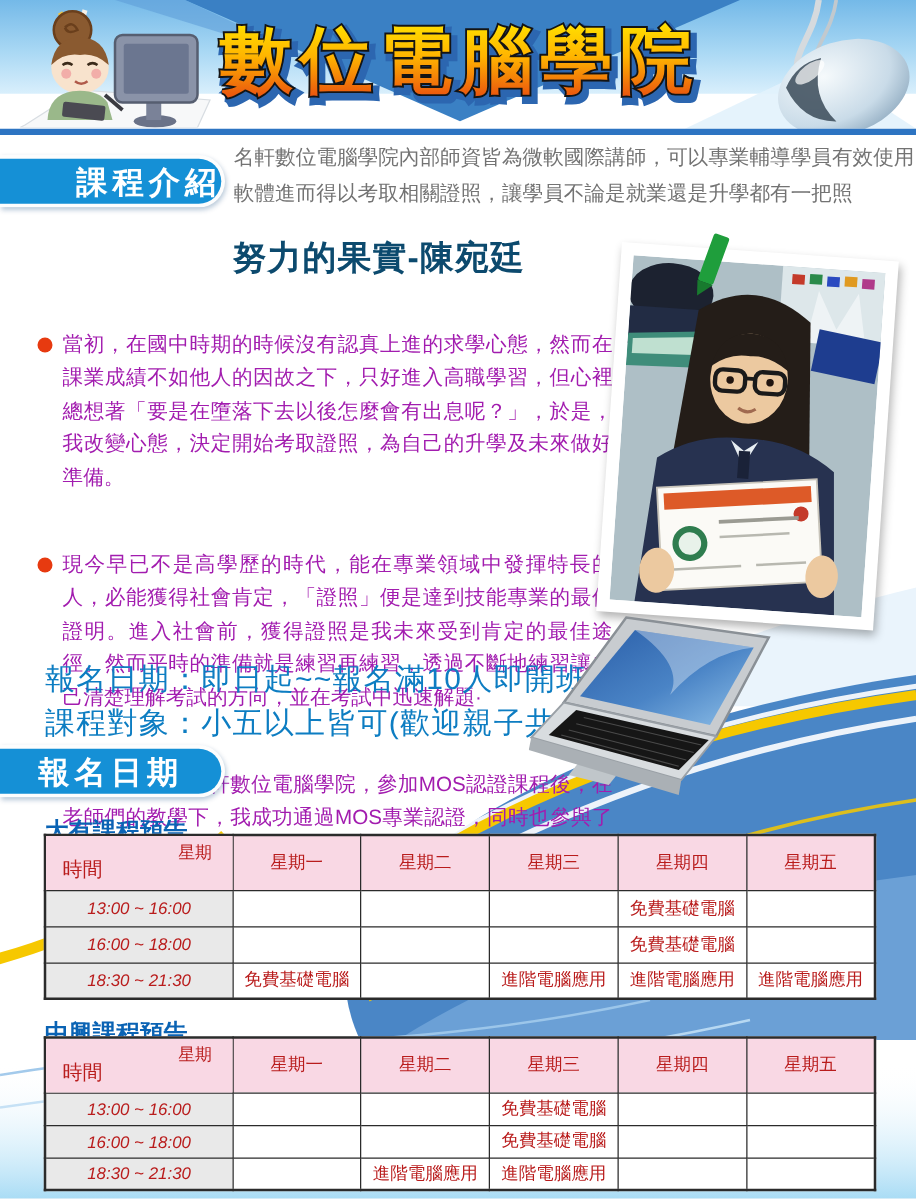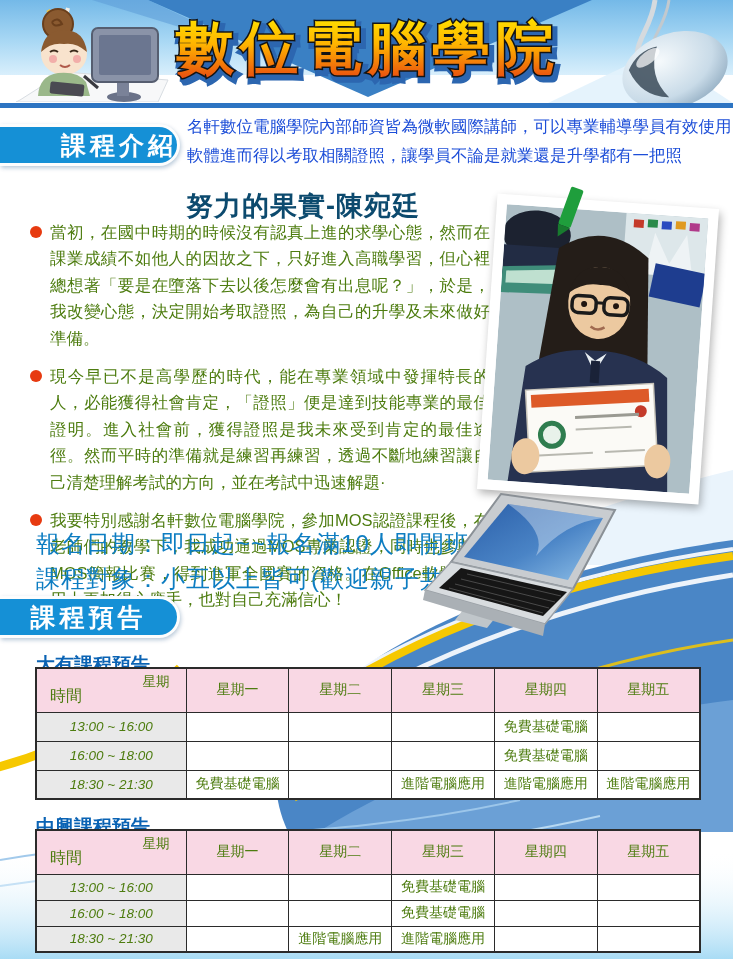--- a/index.html
+++ b/index.html
@@ -22,28 +22,28 @@
   .pill { position:absolute; left:0; width:180px; height:42px; background:#1590d6;
     border:3px solid #fdfdfd; border-left:none; border-radius:0 26px 26px 0;
     color:#fff; font-weight:bold; font-size:25px; letter-spacing:4px;
     display:flex; align-items:center; justify-content:center; z-index:2;
     box-shadow:1px 2px 4px rgba(0,60,120,.28); }
   .pill-intro { top:124px;justify-content:flex-end; }
   .pill-share { top:171px; }
   .pill-preview { top:596px; }
 
   .intro-text { position:absolute; left:187px; top:112px; width:545px; z-index:2;
-    font-size:16.5px; line-height:1.75; color:#1d4ed8; }
+    font-size:16.5px; line-height:1.75; color:#737373; }
   .subtitle { position:absolute; left:186px; top:188px; z-index:2;
     font-size:27px; font-weight:bold; color:#0c4a6e; letter-spacing:1px; }
 
   
   .bullets { position:absolute; left:30px; top:219px; width:460px; z-index:2; }
   .bullet { position:relative; padding-left:20px; margin-bottom:12px;
-    font-size:16.5px; line-height:1.6; color:#4d7c0f; text-align:justify; }
+    font-size:16.5px; line-height:1.6; color:#a21caf; text-align:justify;margin-top:44px; }
   .dot { position:absolute; left:0; top:7px; width:12px; height:12px; border-radius:50%;
     background:#e73a10; }
 
   
   .photo-wrap { position:absolute; left:487px; top:201px; width:222px; height:296px;
     background:#fff; padding:10px; transform:rotate(4deg); z-index:2;
     box-shadow:2px 4px 8px rgba(0,0,0,.3); }
   .photo-wrap svg { display:block; }
   .check-mark { position:absolute; left:552px; top:185px; z-index:3; }
 
@@ -55,21 +55,21 @@
 
   
   .tbl-title { position:absolute; left:36px; z-index:2; font-size:19px; font-weight:bold; color:#0a63b4;margin-top:11px; }
   .tbl-title-1 { top:641px; }
   .tbl-title-2 { top:803px; }
 
   table.sched { position:absolute; left:35px; width:666px; z-index:2;
     border-collapse:collapse; table-layout:fixed; background:#fff; border:2px solid #2b2b2b; }
   .t1 { top:667px; }
   .t2 { top:829px; }
-  .sched td { border:1.5px solid #2b2b2b; text-align:center; font-size:14px; color:#4d7c0f; background:#fff; }
+  .sched td { border:1.5px solid #2b2b2b; text-align:center; font-size:14px; color:#b91c1c; background:#fff; }
   .sched tr { height:29px; }
   .t2 tr { height:26px; }
   .sched tr.hd { height:44px; }
   .sched tr.hd td { background:#f9d8e4; }
   .sched td.time { background:#e9e9e9; font-size:13.5px;font-style:italic; }
   .sched td.corner { position:relative; padding:0;
     background:linear-gradient(to bottom right, rgba(0,0,0,0) 49.4%, #5a4450 49.4%, #5a4450 50.6%, rgba(0,0,0,0) 50.6%), #f9d8e4; }
   .corner .c-top { position:absolute; top:4px; right:16px; font-size:13.5px; }
   .corner .c-bot { position:absolute; bottom:5px; left:13px; font-size:16px; }
 </style>
@@ -253,21 +253,21 @@
       <line x1="44" y1="82" x2="138" y2="104"></line>
         <line x1="38" y1="87" x2="132" y2="110"></line>
       <line x1="32" y1="92" x2="126" y2="116"></line>
         <line x1="26" y1="96" x2="120" y2="121"></line>
     </g>
     <polygon points="40,118 72,126 64,136 32,128" fill="#c0c6ca"></polygon>
     <polygon points="2,98 122,132 120,144 0,108" fill="#aab0b5"></polygon>
   </svg>
 
   <div class="pill pill-preview">
-    <span>課程預告</span>
+    <span>報名日期</span>
   </div>
 
   <div class="tbl-title tbl-title-1">大有課程預告</div>
   <table class="sched t1">
     <colgroup>
         <col style="width:150px">
         <col>
         <col>
         <col>
         <col>

